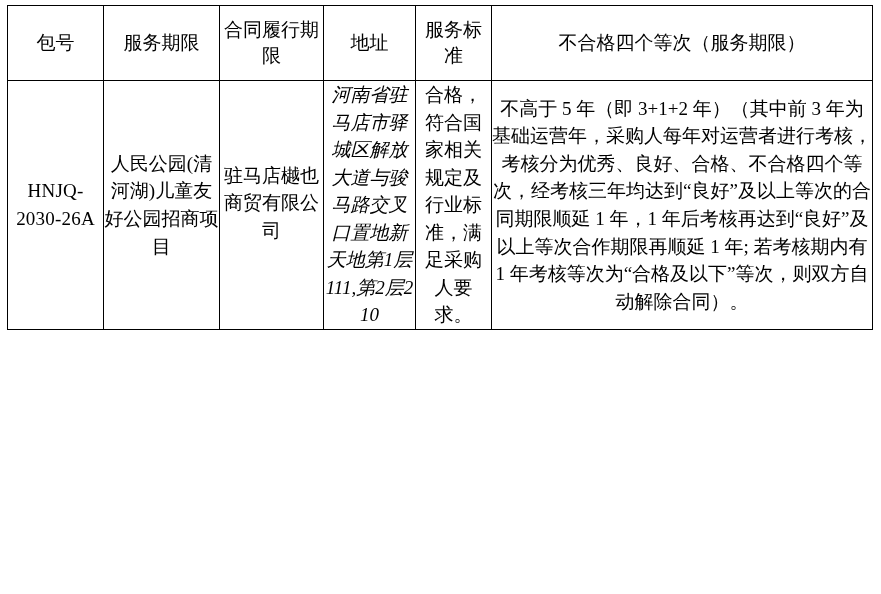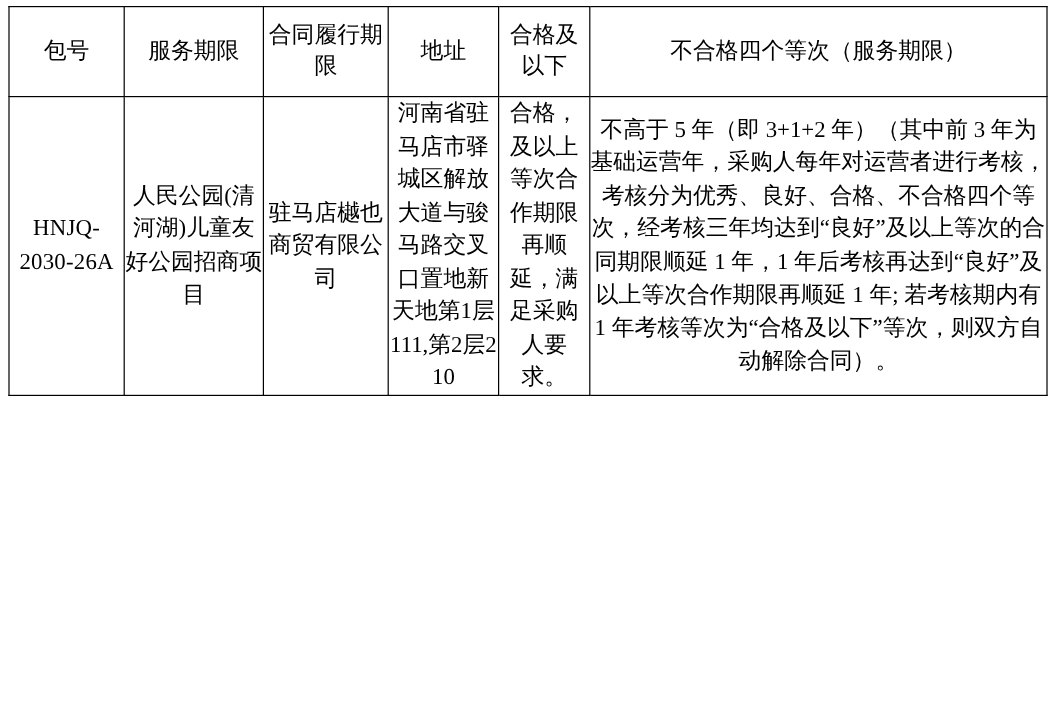--- a/index.html
+++ b/index.html
@@ -69,29 +69,31 @@
   }
   .cell-content {
     font-size: 19px;
     line-height: 1.55;
     text-align: center;
   }
   .cell-supplier {
     font-size: 19px;
     line-height: 1.55;
     text-align: center;
+    font-family: Liberation Mono, monospace;
   }
   
   .cell-address {
     font-size: 19px;
     line-height: 1.5;
     text-align: center;
     padding-left: 12px;
     padding-right: 12px;
     word-break: break-all;
+    font-style: italic;
   }
   .cell-standard {
     font-size: 19px;
     line-height: 1.5;
     text-align: center;
     padding-left: 14px;
     padding-right: 14px;
     word-break: break-all;
   }
   .cell-term {
@@ -123,31 +125,31 @@
         <td>
           <span class="hdr-inner">服务期限</span>
         </td>
         <td>
           <span class="hdr-inner hdr-two-line">合同履行期限</span>
         </td>
         <td>
           <span class="hdr-inner">地址</span>
         </td>
         <td>
-          <span class="hdr-inner hdr-two-line">合格及以下</span>
+          <span class="hdr-inner hdr-two-line">服务标准</span>
         </td>
         <td>
           <span class="hdr-inner">不合格四个等次（服务期限）</span>
         </td>
       </tr>
     </thead>
     <tbody>
       <tr>
         <td class="cell-pkg">HNJQ-2030-26A</td>
         <td class="cell-content">人民公园(清河湖)儿童友好公园招商项目</td>
         <td class="cell-supplier">驻马店樾也商贸有限公司</td>
         <td class="cell-address">河南省驻马店市驿城区解放大道与骏马路交叉口置地新天地第1层111,第2层210</td>
-        <td class="cell-standard">合格，及以上等次合作期限再顺延，满足采购人要求。</td>
+        <td class="cell-standard">合格，符合国家相关规定及行业标准，满足采购人要求。</td>
         <td class="cell-term">不高于 5 年（即 3+1+2 年）（其中前 3 年为基础运营年，采购人每年对运营者进行考核，考核分为优秀、良好、合格、不合格四个等次，经考核三年均达到“良好”及以上等次的合同期限顺延 1 年，1 年后考核再达到“良好”及以上等次合作期限再顺延 1 年; 若考核期内有 1 年考核等次为“合格及以下”等次，则双方自动解除合同）。</td>
       </tr>
     </tbody>
   </table>
 </div>
 
 </body></html>

